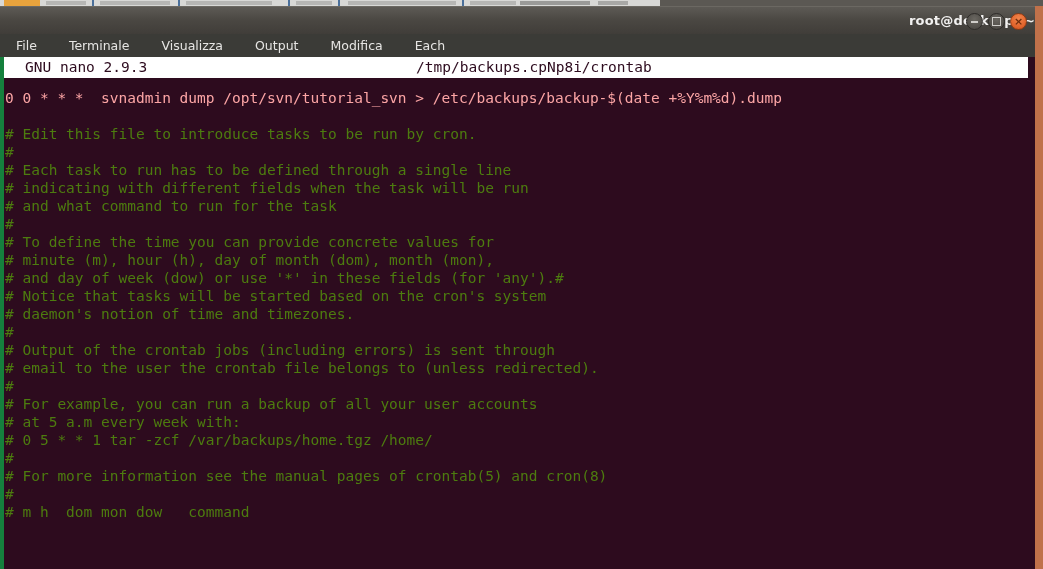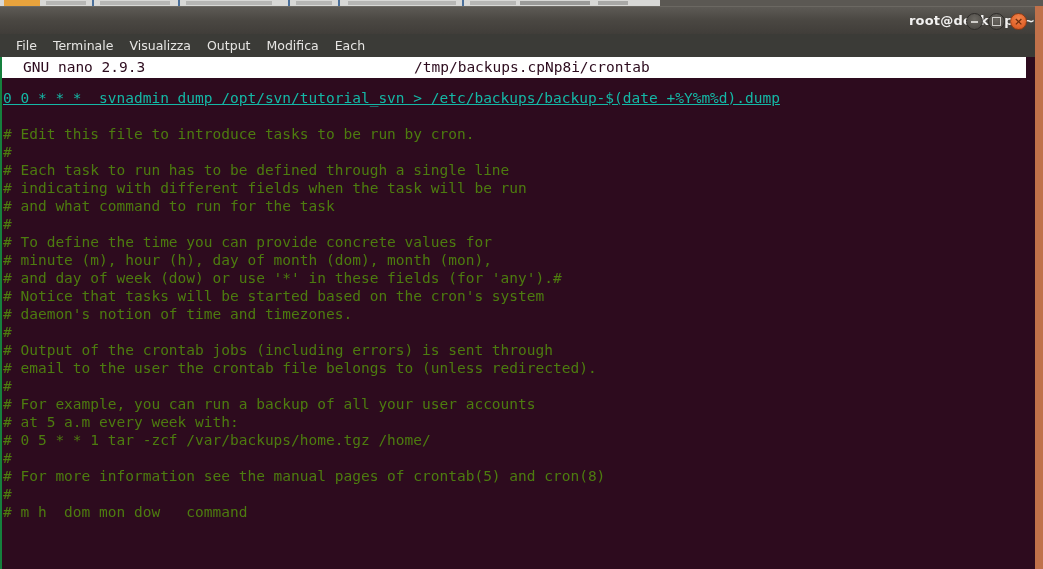--- a/index.html
+++ b/index.html
@@ -102,37 +102,37 @@
   }
   .wbtn.close .glyph { color: #6e2d0d; font-size: 11px; font-weight: bold; }
 
   
   #menubar {
     height: 23px;
     background: #3b3b37;
     display: flex;
     align-items: center;
     padding-left: 8px;
-    gap: 0px;
+    gap: 16px;
   }
   .menu-item {
     color: #e6e5e3;
     font-family: "DejaVu Sans", sans-serif;
     font-size: 12.5px;
     padding: 2px 8px;
     line-height: 16px;
     white-space: nowrap;
   }
 
   
   #term {
     position: relative;
     height: 512px;
     background: #2d0b1e;
-    border-left: 2px solid #15803d;
+    border-left: 4px solid #15803d;
     overflow: hidden;
   }
 
   #nano-header {
     position: absolute;
     left: 0; top: 0;
     width: 1024px;
     height: 21px;
     background: #ffffff;
     color: #2d0b1e;
@@ -147,21 +147,21 @@
   #content {
     position: absolute;
     left: 0; top: 32px;
     width: 1035px;
     font-family: "DejaVu Sans Mono", monospace;
     font-size: 14.5px;
     line-height: 18px;
     white-space: pre;
   }
   .line { height: 18px; padding-left: 1px; }
-  .line.cmd { color: #14b8a6; text-decoration: underline; }
+  .line.cmd { color: #fca5a5; }
   .line.comment { color: #4d7c0f; }
   .line.blank { color: transparent; }
 </style>
 </head>
 <body>
 
 <div id="desktop"></div>
 
 <div id="bg-strip">
   <div class="tab-accent"></div>

